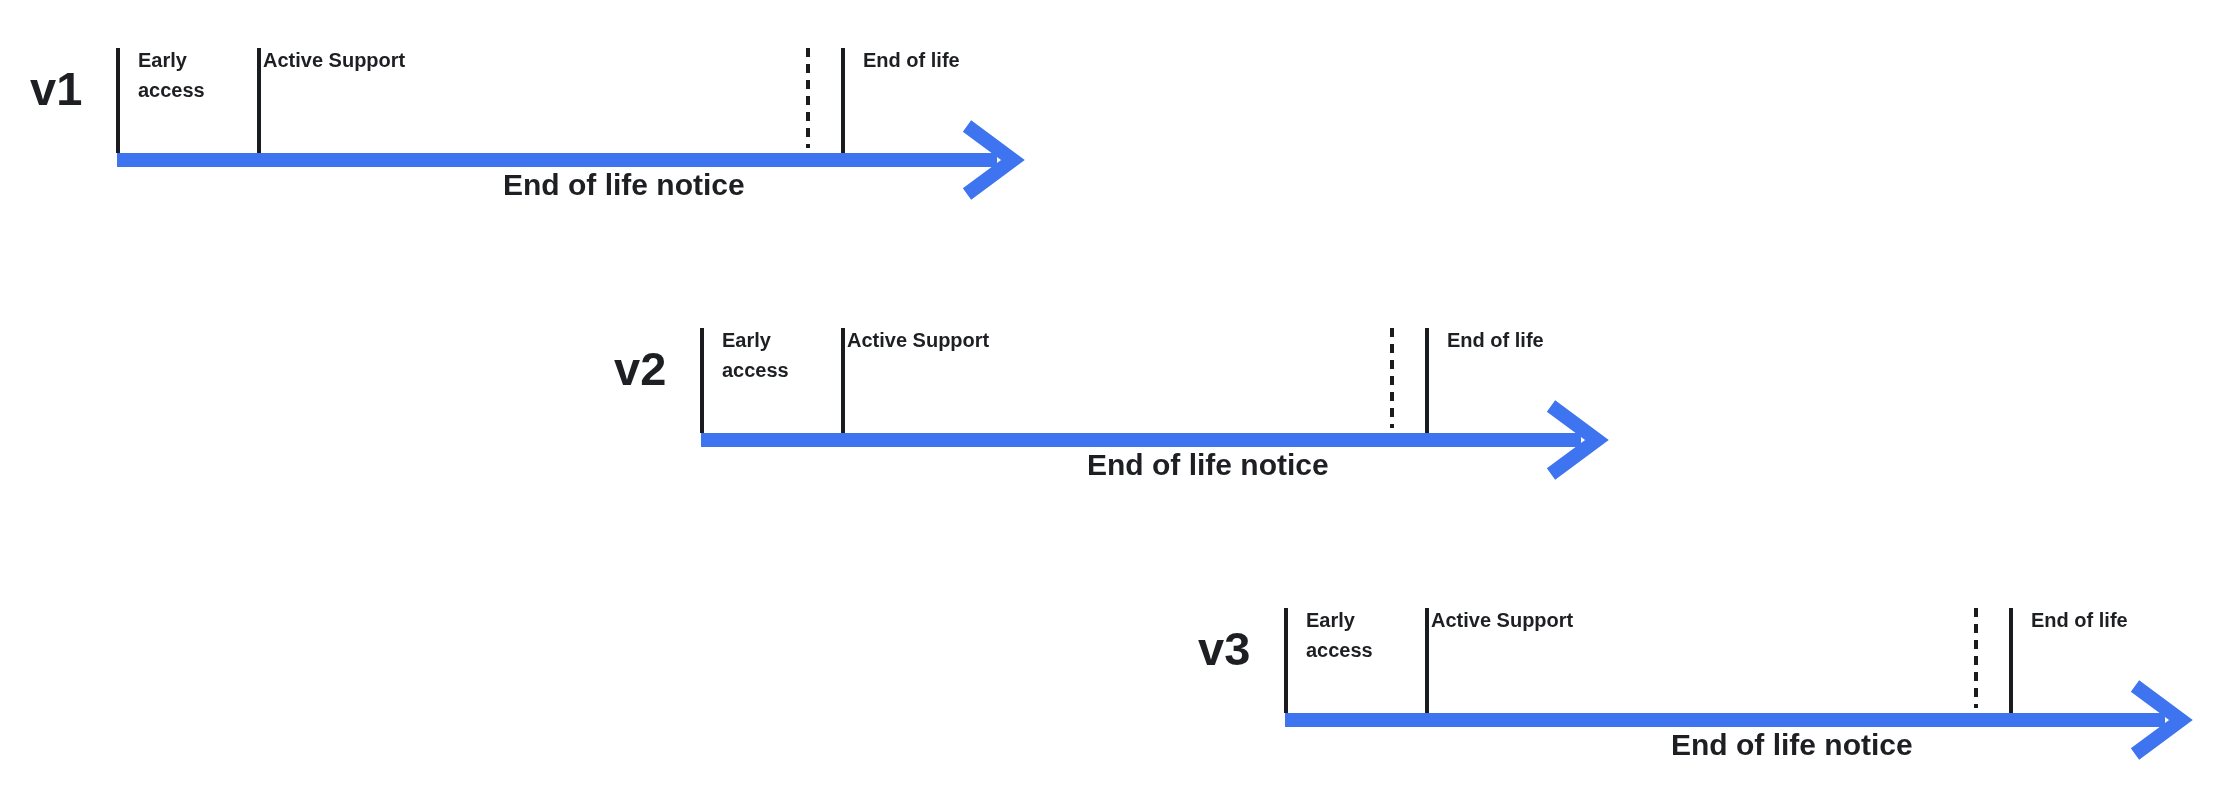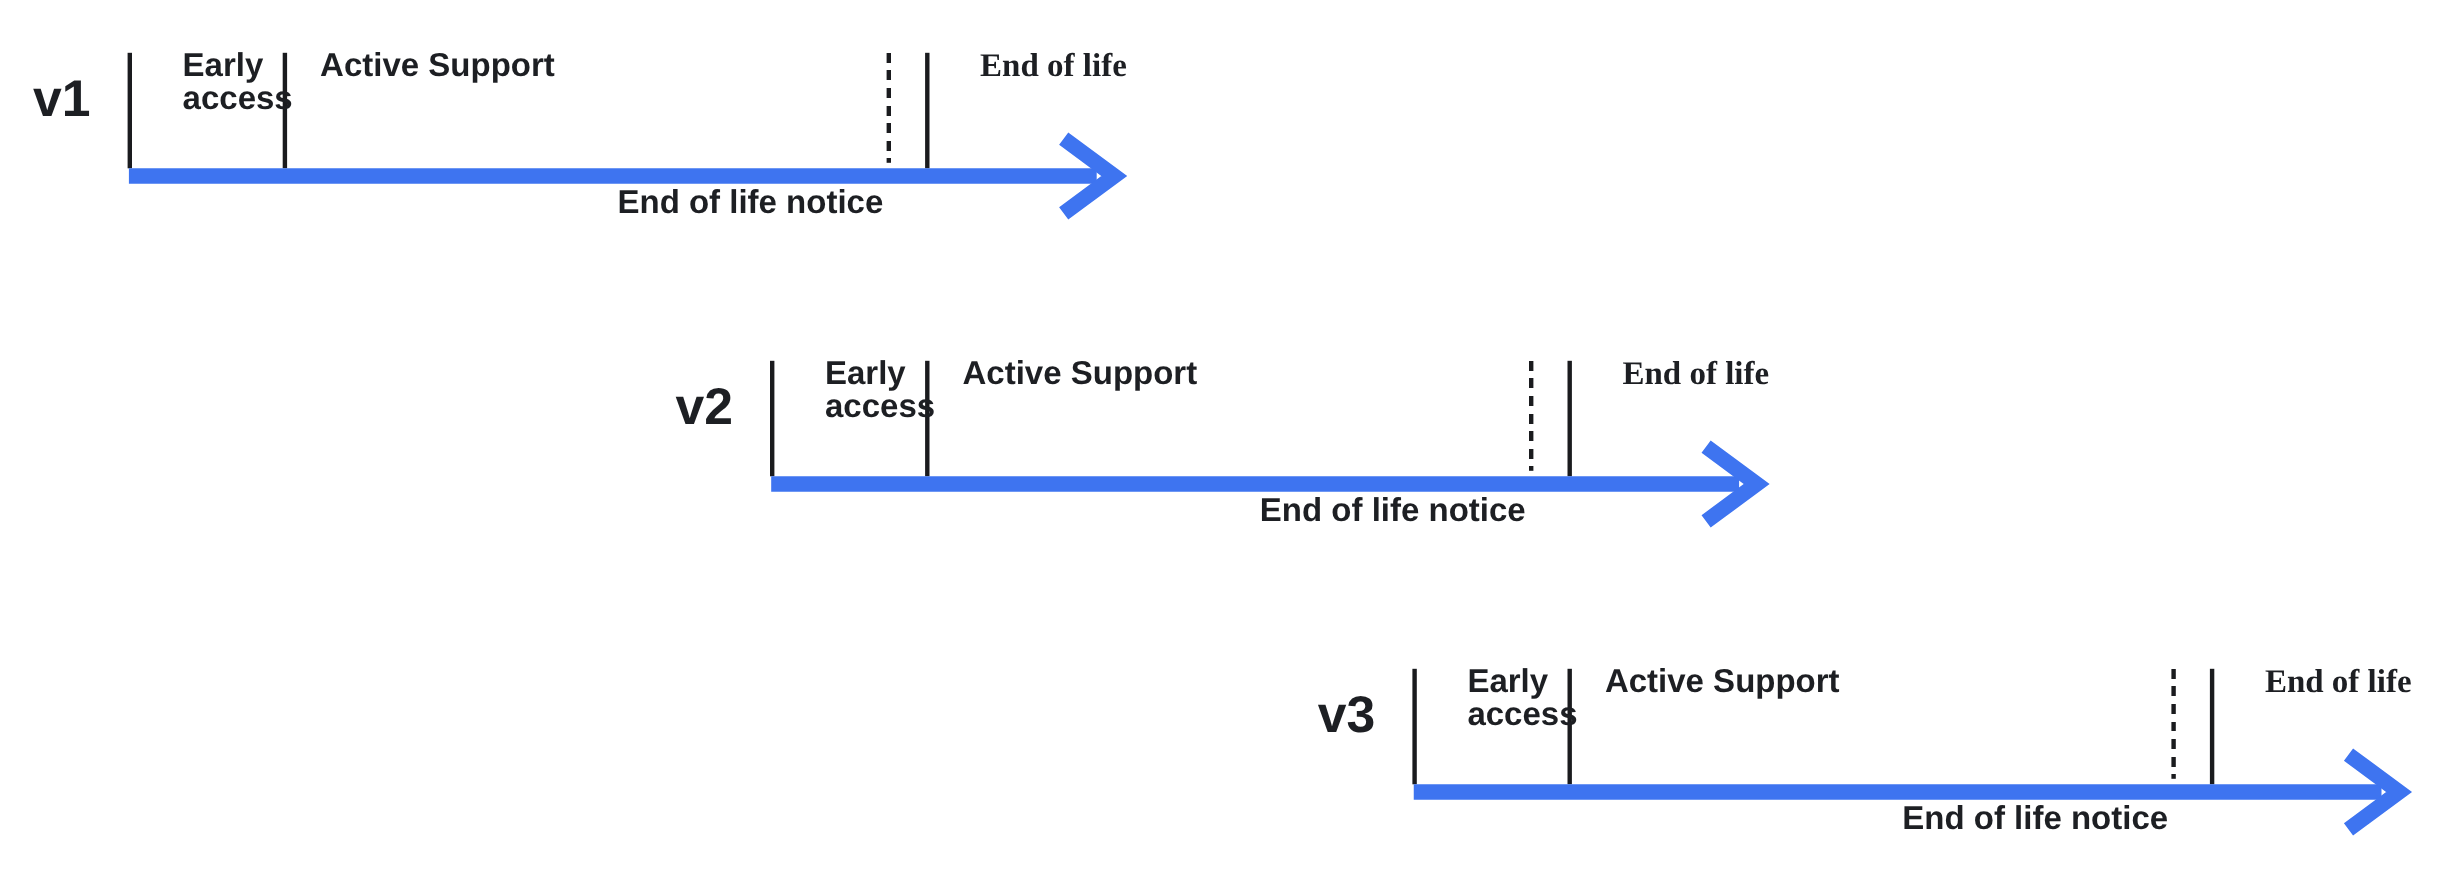--- a/index.html
+++ b/index.html
@@ -57,36 +57,35 @@
     background: repeating-linear-gradient(
       180deg,
       var(--tick_dark) 0 9px,
       transparent 9px 16px
     );
   }
 
   .phase {
     position: absolute;
     top: -108px;
-    font-size: 30px;
+    font-size: 20px;
     line-height: 30px;
     font-weight: 700;
     white-space: nowrap;
-    margin-left: 28px;
   }
   .phase.early  { left: 20px; width: 118px; white-space: normal; }
   .phase.active { left: 145px; }
-  .phase.eol    { left: 745px; font-family: Liberation Serif, serif; }
+  .phase.eol    { left: 745px; }
 
   .notice {
     position: absolute;
     left: 385px;
     top: 17px;
     width: 300px;
-    text-align: right;
+    text-align: left;
     font-size: 30px;
     line-height: 30px;
     font-weight: 700;
     white-space: nowrap;
   }
 
   .arrow-svg { position: absolute; left: -1px; top: -38px; display: block; }
   .arrow-shaft { stroke: var(--arrow_blue); stroke-width: 14; }
   .arrow-head  { fill: none; stroke: var(--arrow_blue); stroke-width: 14; stroke-linejoin: miter; }
 </style>

